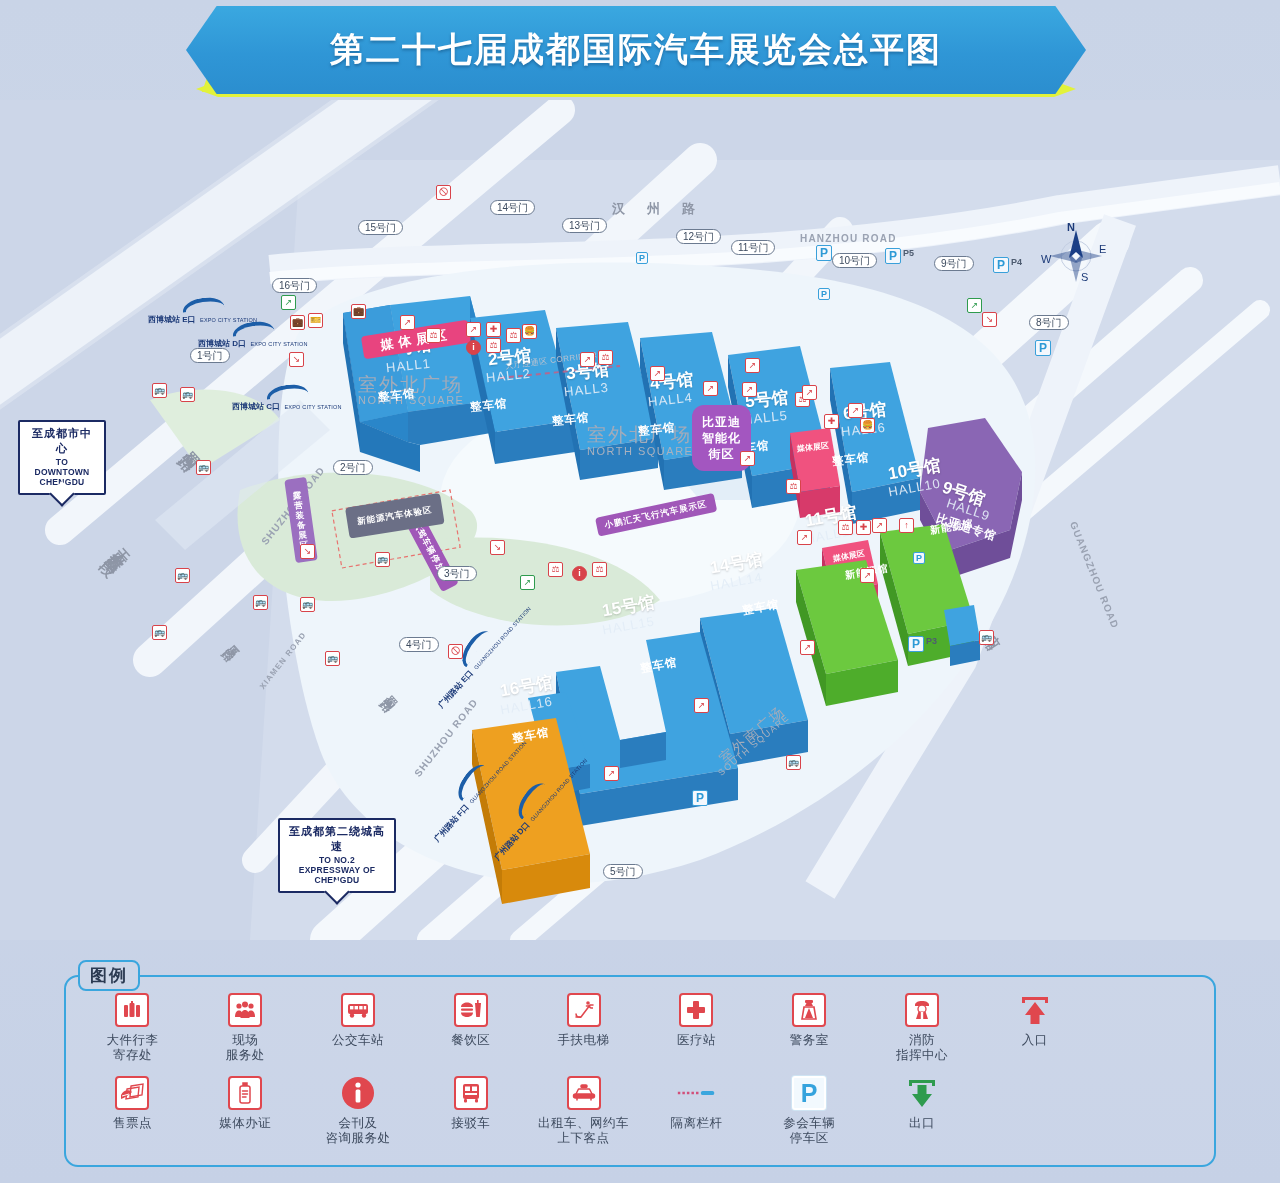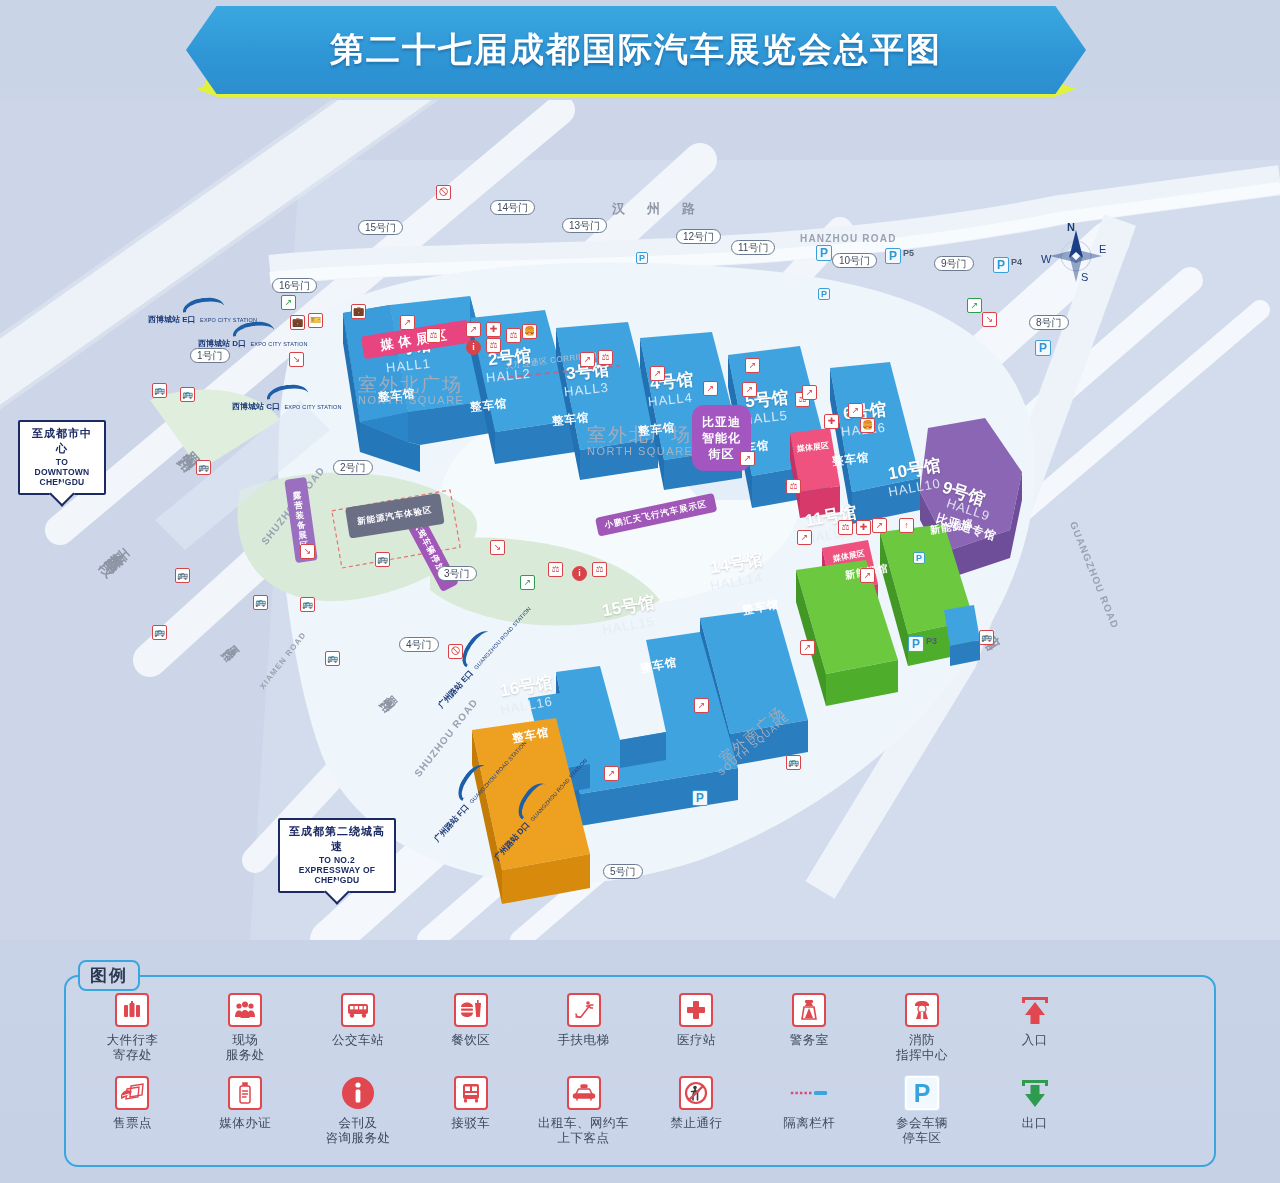--- a/index.html
+++ b/index.html
@@ -770,33 +770,20 @@
             <rect x="9" y="1" width="6" height="2.6" rx="1" fill="#e0474e"></rect>
             <path d="M4,10 L6.5,5 L17.5,5 L20,10" stroke-linejoin="round"></path>
             <rect x="1.5" y="10" width="21" height="4" rx="2" fill="#e0474e"></rect>
             <path d="M5,14 L5,16 M19,14 L19,16" stroke-linecap="round"></path>
           </svg>
             </div>
           </div>
         <div class="lg-lab">出租车、网约车<br>上下客点</div>
       </div>
 
-      <div class="lg-item">
-        <div class="lg-ico">
-            <div class="sq">
-          <svg width="24" height="24" viewBox="0 0 24 24">
-            <circle cx="12" cy="12" r="10" fill="none" stroke="#e0474e" stroke-width="2.2"></circle>
-            <circle cx="11" cy="6.5" r="1.8" fill="#3a3a3a"></circle>
-            <path d="M11,8.5 L9,14 L9,19 M11,8.5 L13.5,12 L13.5,19 M7.5,10.5 L14.5,10.5" stroke="#3a3a3a" stroke-width="1.6" fill="none" stroke-linecap="round"></path>
-            <path d="M5,19 L19,5" stroke="#e0474e" stroke-width="2.4" stroke-linecap="round"></path>
-          </svg>
-            </div>
-          </div>
-        <div class="lg-lab">禁止通行</div>
-      </div>
 
       <div class="lg-item">
         <div class="lg-ico">
           <svg width="46" height="14" viewBox="0 0 46 14">
             <path d="M1,7 L27,7" stroke="#d24f7a" stroke-width="3" stroke-dasharray="3 2.5"></path>
             <rect x="29" y="4.5" width="16" height="5" rx="2" fill="#3aa6de"></rect>
           </svg>
         </div>
         <div class="lg-lab">隔离栏杆</div>
       </div>

